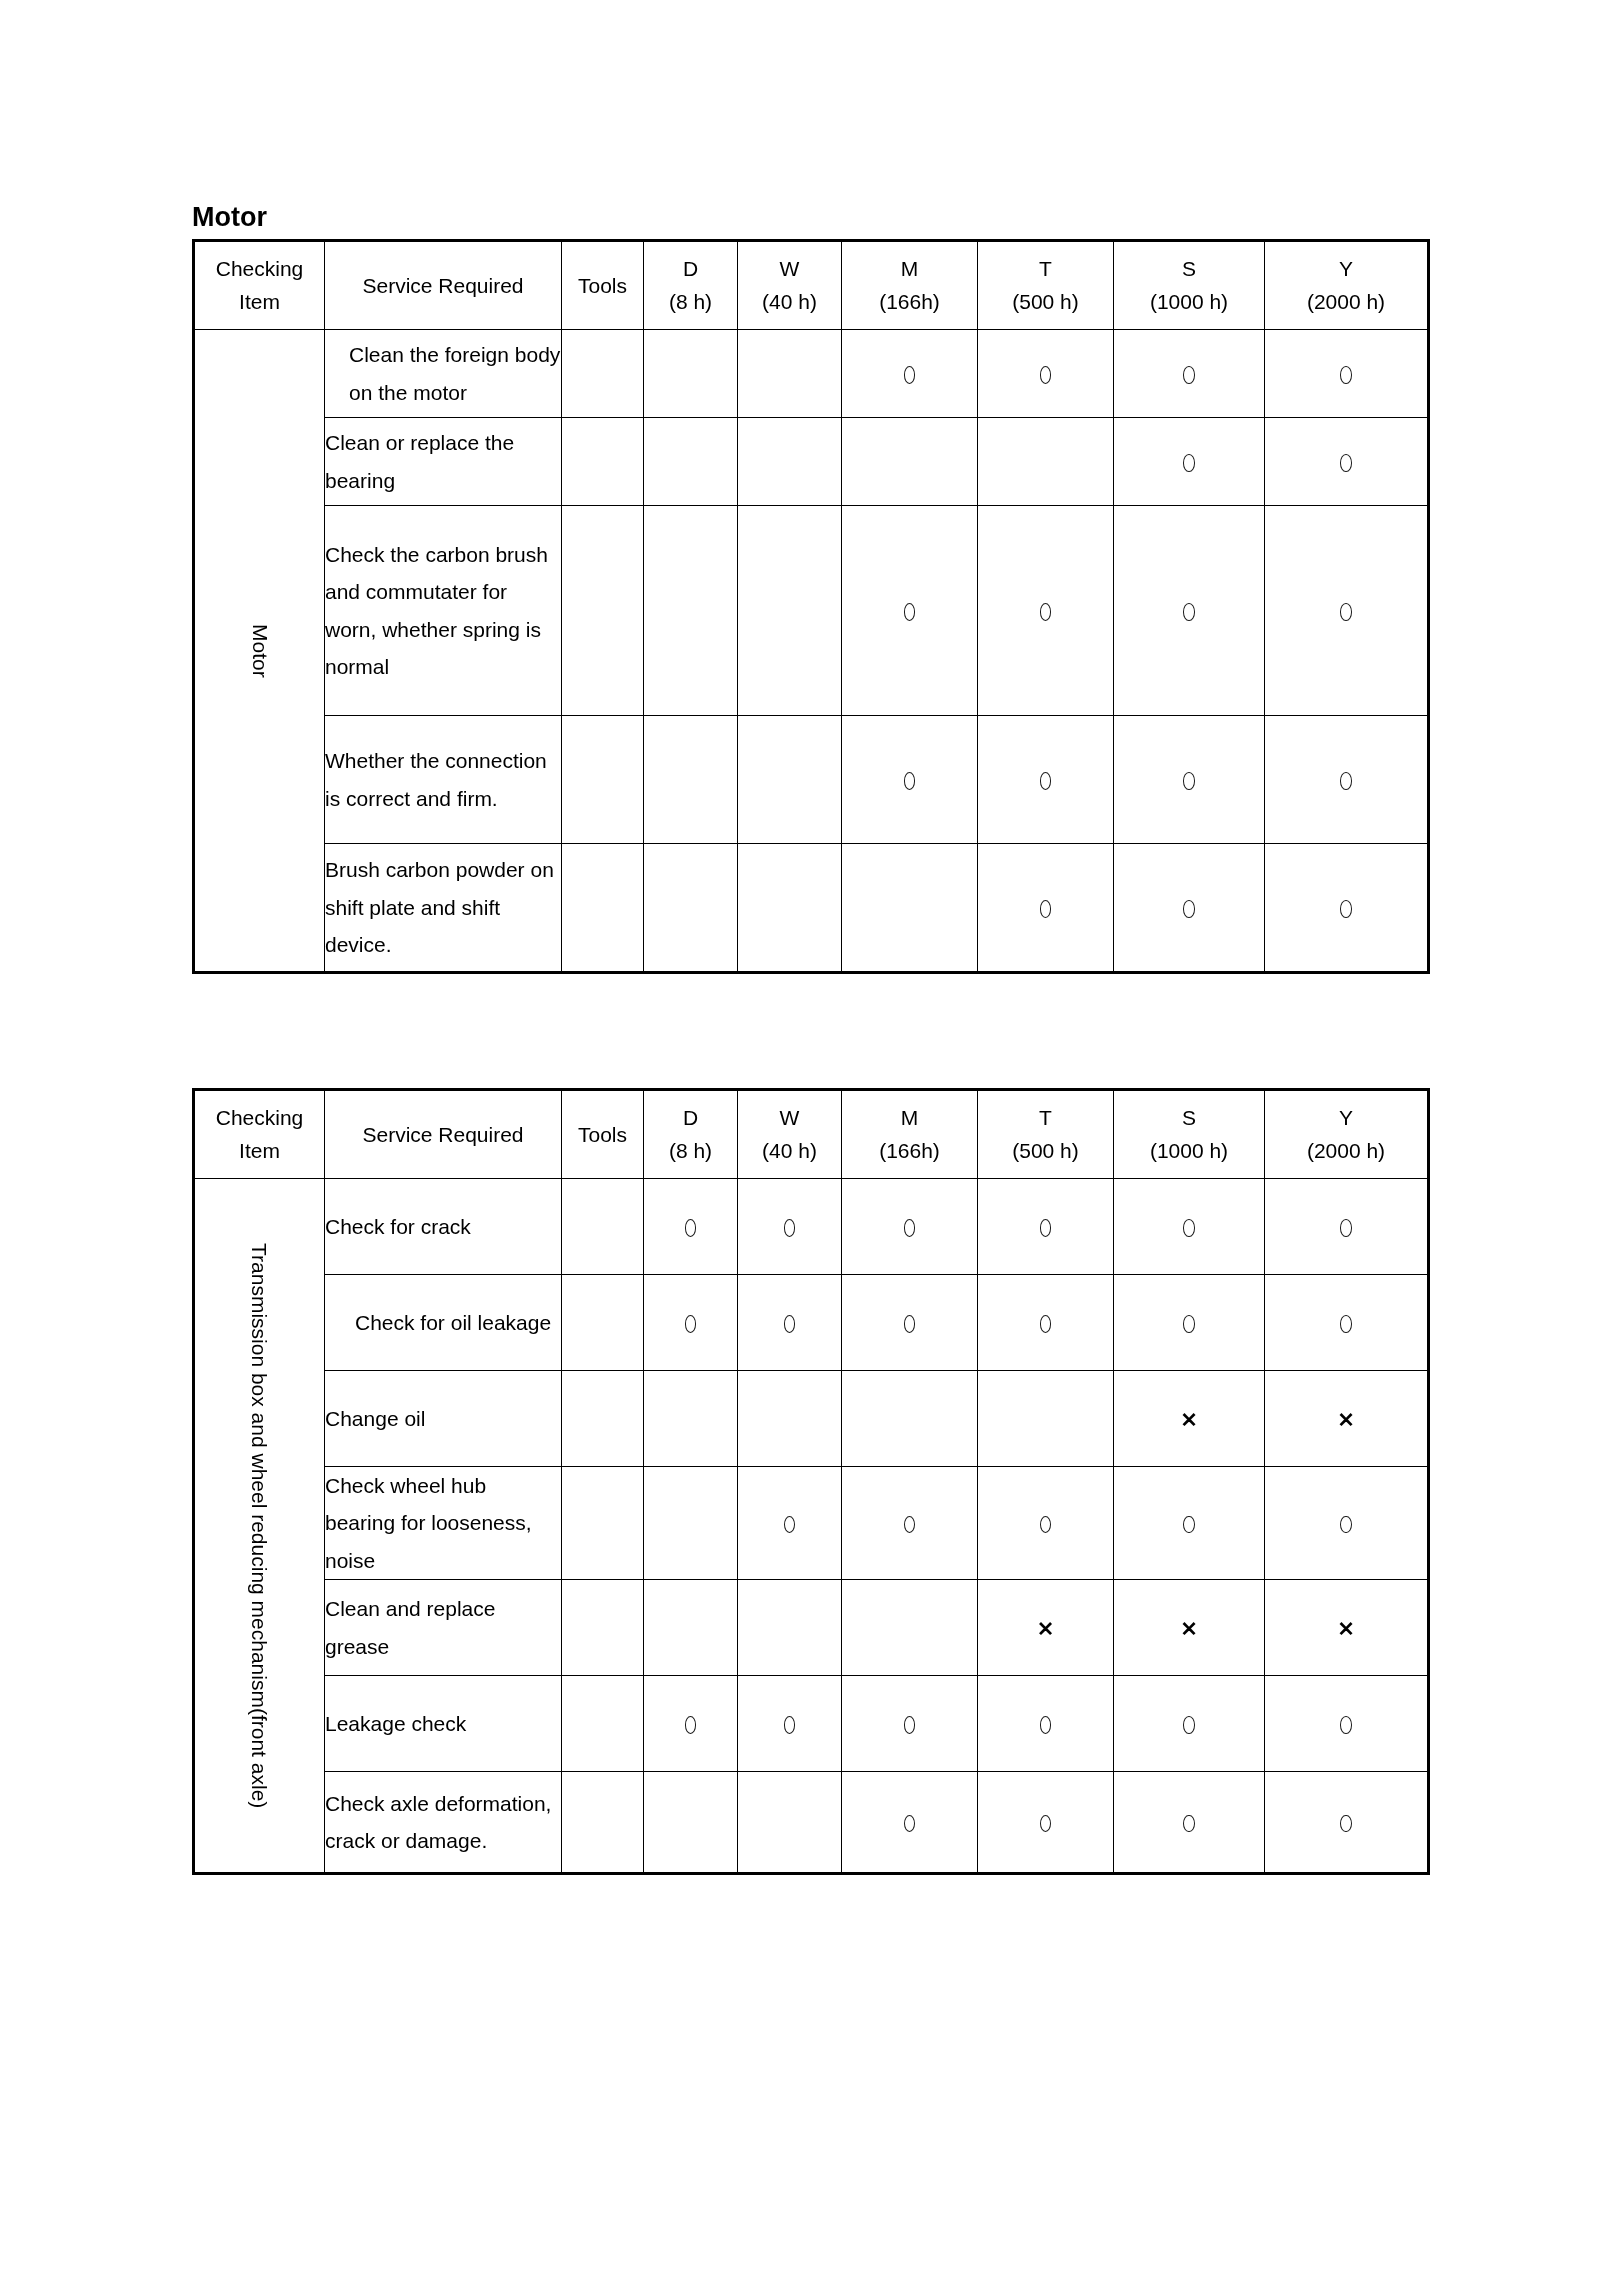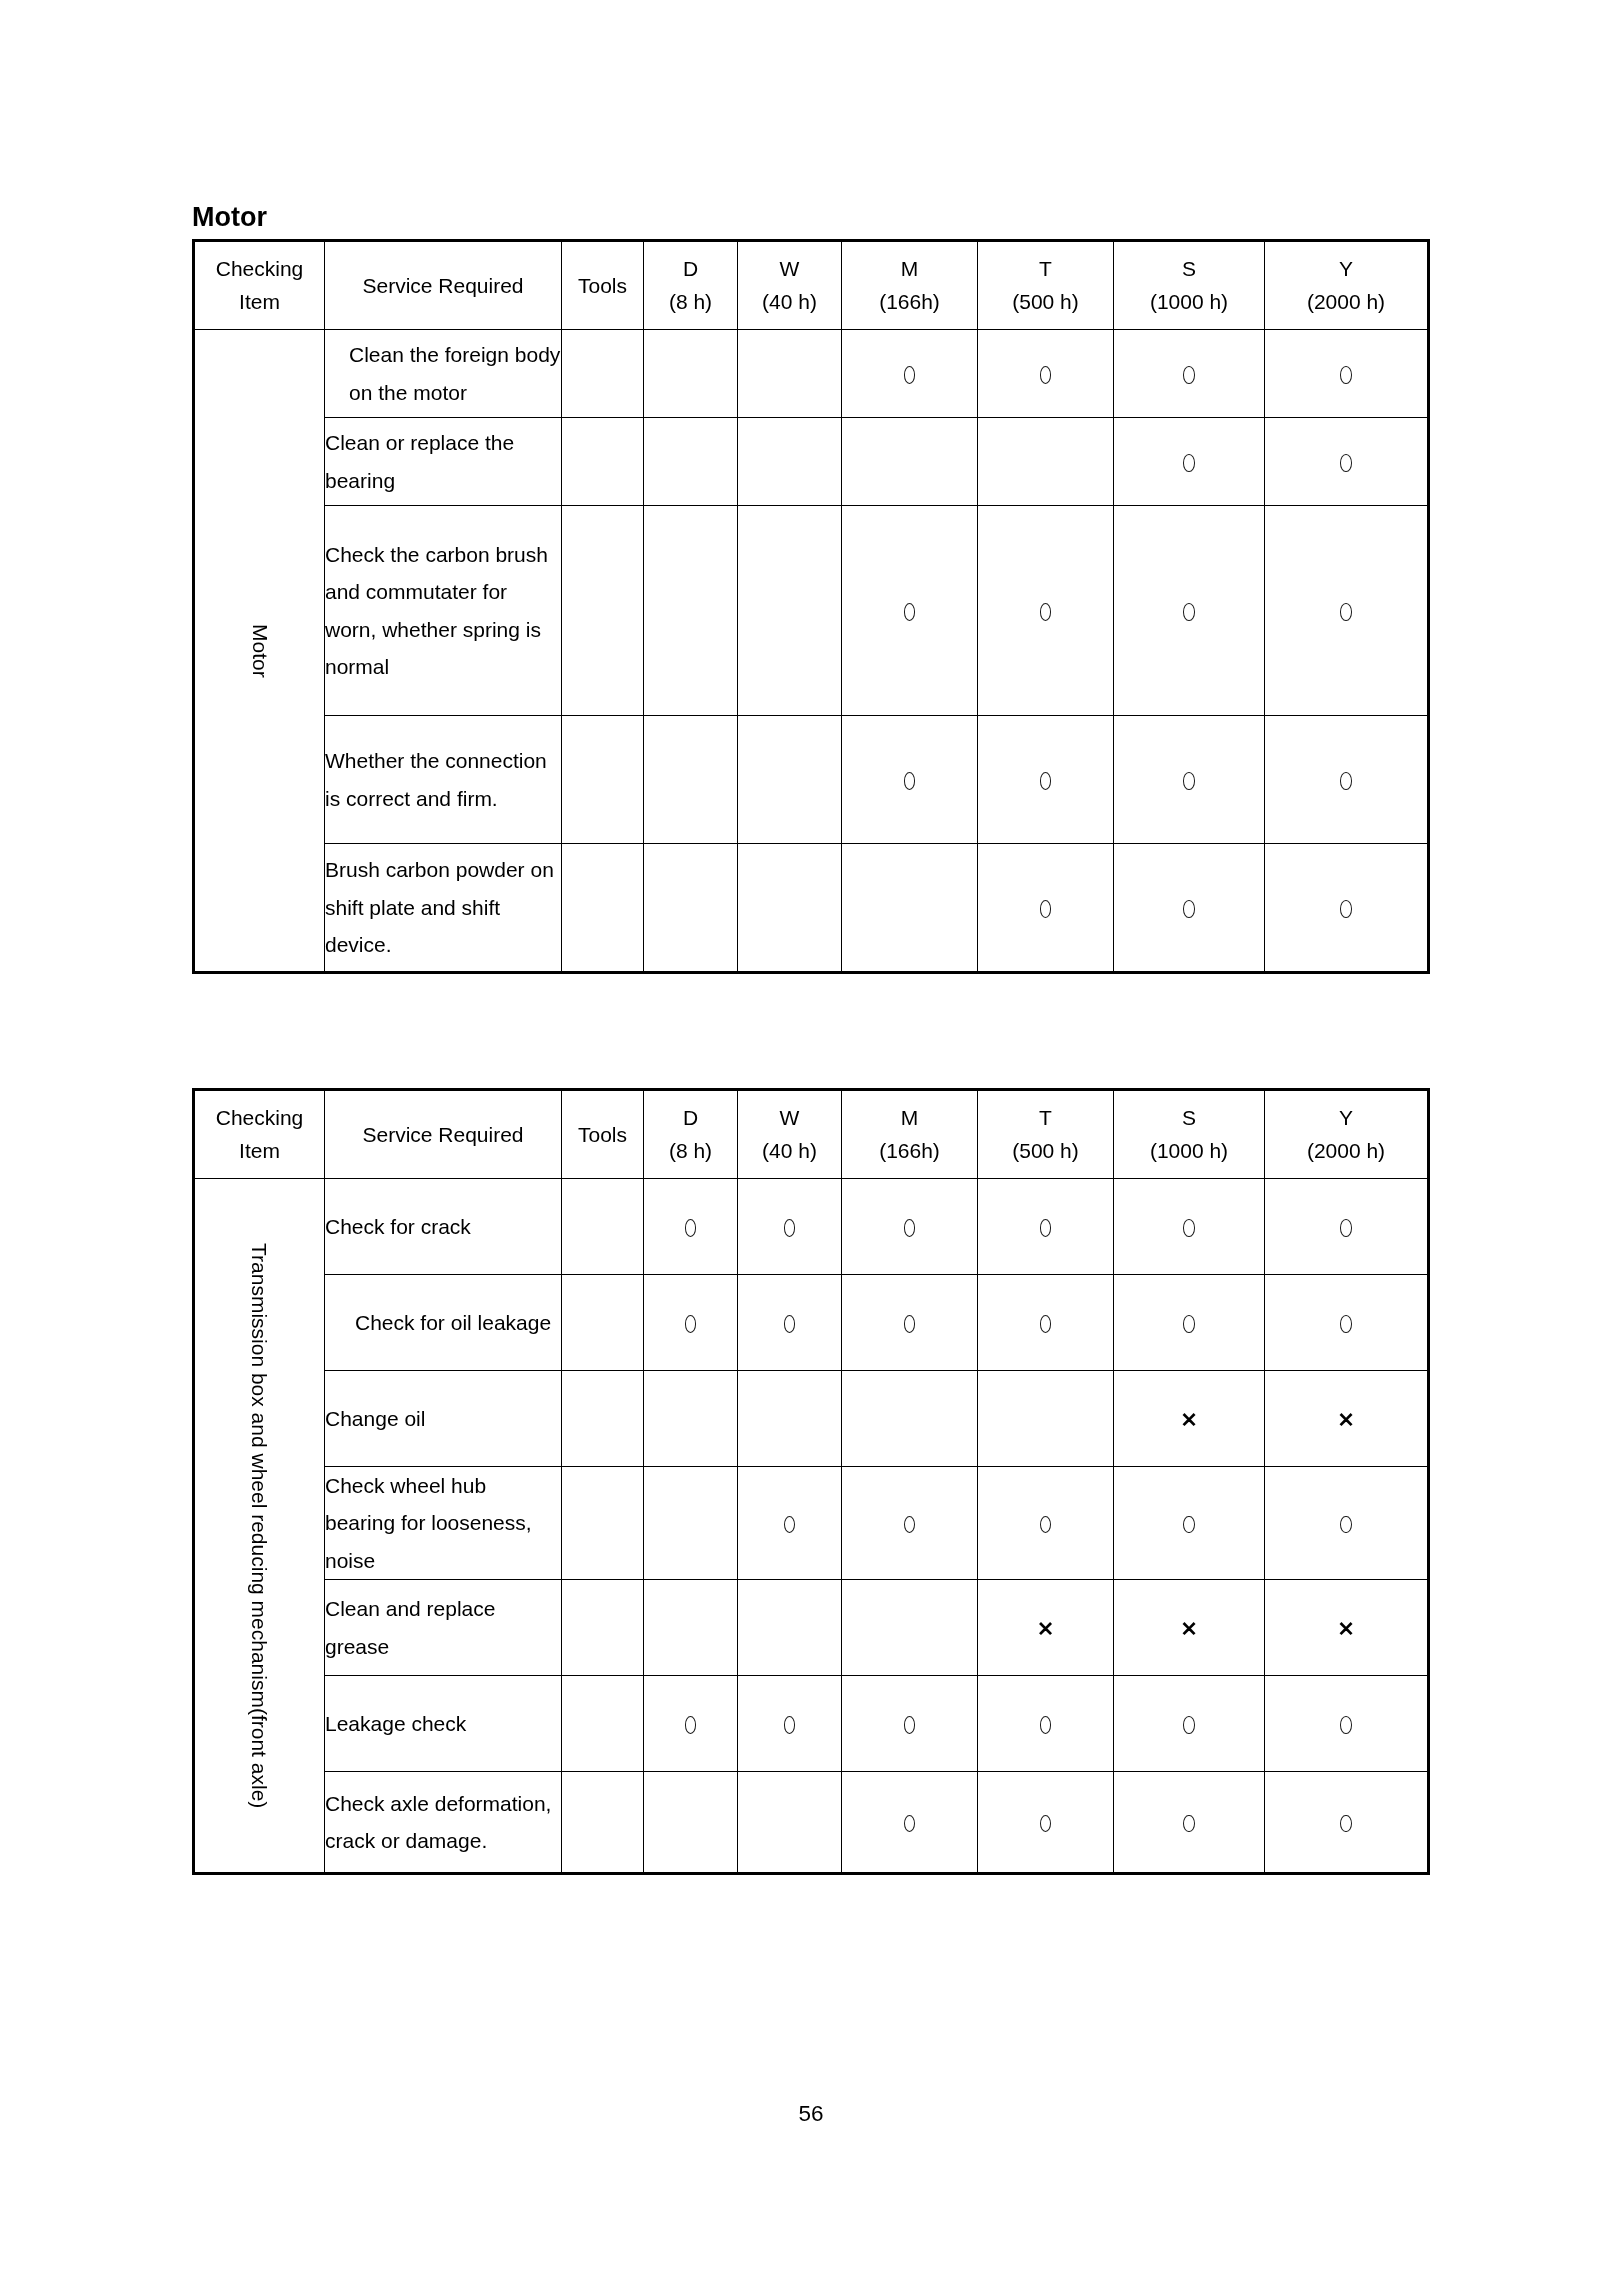--- a/index.html
+++ b/index.html
@@ -383,16 +383,15 @@
         <td class="mk"></td>
         <td class="mk"></td>
         <td class="mk"><span class="mark-o"></span></td>
         <td class="mk"><span class="mark-o"></span></td>
         <td class="mk"><span class="mark-o"></span></td>
         <td class="mk"><span class="mark-o"></span></td>
       </tr>
     </tbody>
   </table>
 
-  <div id="page-number">56</div>
 
 </div>
 
 
 </body></html>

